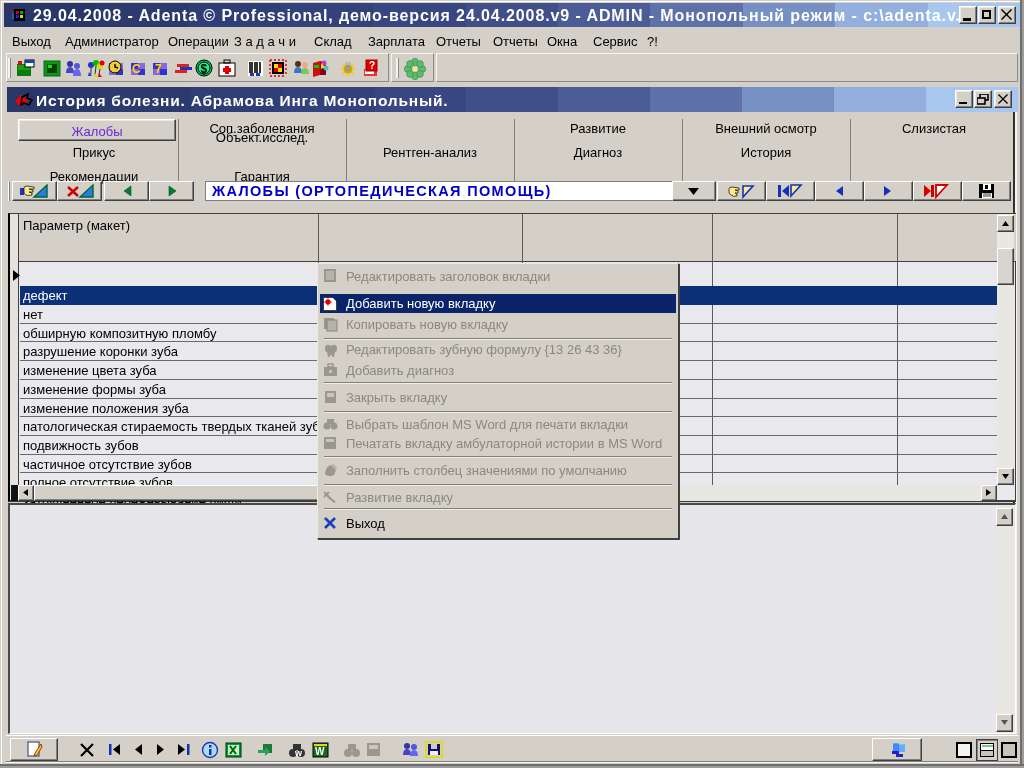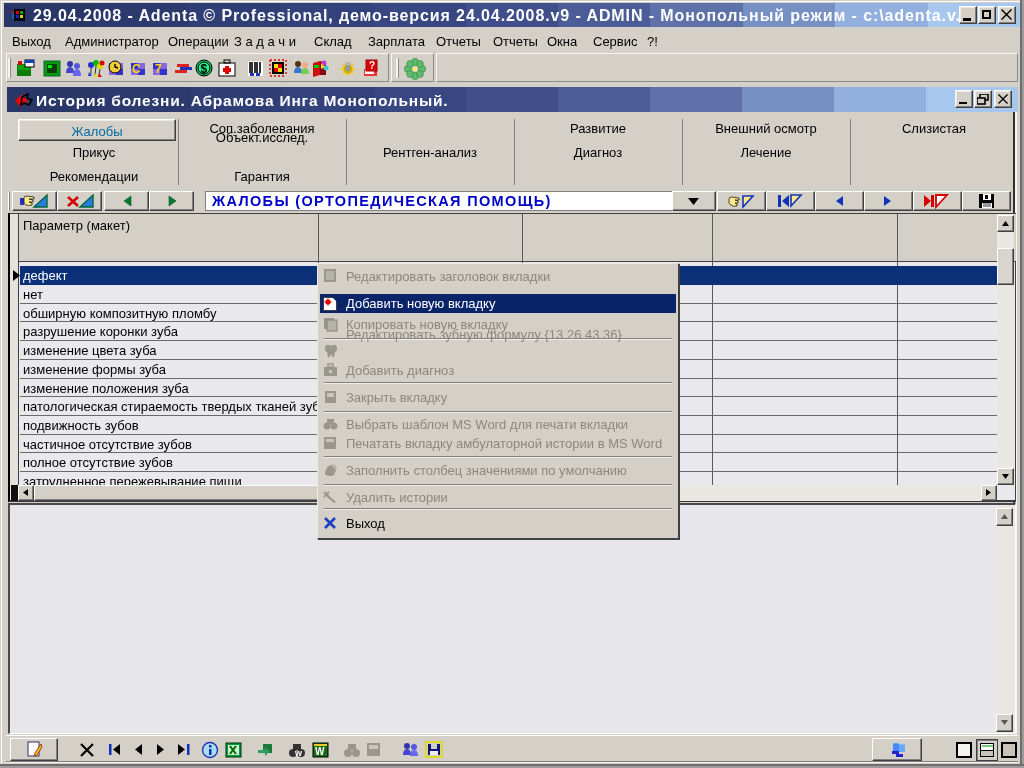--- a/index.html
+++ b/index.html
@@ -29,39 +29,39 @@
 .tbar { left:4px; top:52px; width:1016px; height:32px; }
 .band { background:#d4d0c8; border:1px solid #8a8a8a; border-top-color:#f6f4ef; border-left-color:#f6f4ef; border-radius:1px; }
 
 .tb2 { left:7px; top:87px; width:1011px; height:25px;
   background:linear-gradient(to right,#293768 0,#293768 9.09%,#2c3a6e 9.09%,#2c3a6e 18.18%,#2f3e74 18.18%,#2f3e74 27.27%,#33427a 27.27%,#33427a 36.36%,#384781 36.36%,#384781 45.45%,#404f89 45.45%,#404f89 54.54%,#4c5c96 54.54%,#4c5c96 63.63%,#5e71a8 63.63%,#5e71a8 72.72%,#7690c4 72.72%,#7690c4 81.81%,#92afdd 81.81%,#92afdd 90.9%,#a7c7ee 90.9%,#a7c7ee 100%);
   color:#fff; font-weight:bold; font-size:15.5px; letter-spacing:0.8px; }
 
 .tabs { left:6px; top:112px; width:1012px; height:78px; font-size:13px; }
 .tabs .divv { width:1px; background:#808080; top:7px; height:66px; }
 .tabcell { position:absolute; text-align:center; width:168px; padding-top:4px; }
-.seltab { left:12px; top:7px; width:158px; height:22px; text-align:center; color:#0369a1;
+.seltab { left:12px; top:7px; width:158px; height:22px; text-align:center; color:#6d28d9;
   background:#d4d0c8; padding-top:4px;
   border-top:1px solid #fff; border-left:1px solid #fff;
   border-right:1px solid #404040; border-bottom:1px solid #404040;
   box-shadow:inset -1px -1px 0 #808080, inset 1px 1px 0 #ece9e2; }
 
-.navbar { left:6px; top:190px; width:1012px; height:23px; }
+.navbar { left:6px; top:180px; width:1012px; height:23px; }
 .nbtn { position:absolute; top:1px; height:20px; background:#d4d0c8;
   border-top:1px solid #fff; border-left:1px solid #fff;
   border-right:1px solid #404040; border-bottom:1px solid #404040;
   box-shadow:inset -1px -1px 0 #808080; }
 .nfield { position:absolute; left:199px; top:1px; width:468px; height:20px; background:#fff;
   border:1px solid #808080; color:#0000c8; font-weight:bold; font-size:14.5px; letter-spacing:1.35px; padding:1px 0 0 6px; }
 
 .grid { left:8px; top:213px; width:1008px; height:289px; background:#e8e8ed; border:1px solid #404040; border-left:2px solid #000; border-bottom:2px solid #3a3a3a; }
 .gridhead { position:absolute; left:0; top:0; width:1006px; height:48px; background:#d4d0c8; border-bottom:1px solid #404040; }
 .colline { position:absolute; top:0; width:1px; height:271px; background:#5a5a5a; }
 .row { position:absolute; left:10px; width:977px; height:19px; font-size:13px; color:#000;
-  border-bottom:1px solid #6a6a6a; padding:2px 0 0 3px; white-space:nowrap; overflow:hidden; }
+  border-bottom:1px solid #6a6a6a; padding:2px 0 0 3px; white-space:nowrap; overflow:hidden;margin-top:20px; }
 
 .sbtn { position:absolute; background:#d4d0c8;
   border-top:1px solid #fff; border-left:1px solid #fff;
   border-right:1px solid #404040; border-bottom:1px solid #404040;
   box-shadow:inset -1px -1px 0 #808080; }
 .track { background:#e9e7e1; }
 
 .memo { left:8px; top:503px; width:1008px; height:231px; background:#e6e6eb;
   border-top:2px solid #4a4a4a; border-left:2px solid #4a4a4a;
   border-right:1px solid #fff; border-bottom:1px solid #fff; }
@@ -276,21 +276,21 @@
   <div class="abs divv" style="left:844px"></div>
   <div class="abs seltab">Жалобы</div>
   <div class="tabcell" style="left:172px;top:5px">Соп.заболевания</div>
   <div class="tabcell" style="left:508px;top:5px">Развитие</div>
   <div class="tabcell" style="left:844px;top:5px">Слизистая</div>
   <div class="tabcell" style="left:676px;top:5px">Внешний осмотр</div>
   <div class="tabcell" style="left:4px;top:29px">Прикус</div>
   <div class="tabcell" style="left:172px;top:14px">Объект.исслед.</div>
   <div class="tabcell" style="left:340px;top:29px">Рентген-анализ</div>
   <div class="tabcell" style="left:508px;top:29px">Диагноз</div>
-  <div class="tabcell" style="left:676px;top:29px">Лечение</div>
+  <div class="tabcell" style="left:676px;top:29px">История</div>
   <div class="tabcell" style="left:4px;top:53px">Рекомендации</div>
   <div class="tabcell" style="left:172px;top:53px">Гарантия</div>
 </div>
 
 <div class="abs navbar" id="navbar">
   <div class="abs" style="left:2px;top:2px;width:2px;height:19px;border-left:1px solid #fff;border-right:1px solid #808080"></div>
   <div class="nbtn" style="left:6px;width:45px"></div>
   <div class="nbtn" style="left:51px;width:45px"></div>
   <div class="nbtn" style="left:98px;width:45px"></div>
   <div class="nbtn" style="left:143px;width:45px"></div>
@@ -494,31 +494,31 @@
   <div class="abs" style="left:974px;top:14px;width:14px;height:7px;background:#c8c4bc;border:1.5px solid #000"></div>
   <div class="abs" style="left:975.5px;top:8.5px;width:11px;height:2px;background:#7c7"></div>
   <div class="abs" style="left:995px;top:6px;width:16px;height:16px;background:#c8c4bc;border:2px solid #000"></div>
 </div>
 
 <div class="abs ctx" id="ctx">
   <div class="mi" style="top:2px">Редактировать заголовок вкладки</div>
   <div class="mi mih" style="top:30px;height:19px;padding-top:2px">Добавить новую вкладку</div>
   <div class="mi" style="top:50px">Копировать новую вкладку</div>
   <div class="msep" style="top:74px"></div>
-  <div class="mi" style="top:60px">Редактировать зубную формулу {13 26 43 36}</div>
+  <div class="mi" style="top:75px">Редактировать зубную формулу {13 26 43 36}</div>
   <div class="mi" style="top:96px">Добавить диагноз</div>
   <div class="msep" style="top:118px"></div>
   <div class="mi" style="top:123px">Закрыть вкладку</div>
   <div class="msep" style="top:147px"></div>
   <div class="mi" style="top:169px">Печатать вкладку амбулаторной истории  в MS Word</div>
   <div class="mi" style="top:150px">Выбрать шаблон MS Word для печати вкладки</div>
   <div class="msep" style="top:192px"></div>
   <div class="mi" style="top:196px">Заполнить столбец значениями по умолчанию</div>
   <div class="msep" style="top:220px"></div>
-  <div class="mi" style="top:223px">Удалить истории</div>
+  <div class="mi" style="top:223px">Развитие вкладку</div>
   <div class="msep" style="top:244px"></div>
   <div class="mi" style="top:249px;color:#000">Выход</div>
 
   <svg class="mico" style="top:4px" width="18" height="16">
       <rect x="2" y="1" width="12" height="13" fill="#9a978f"></rect>
       <rect x="4" y="3" width="8" height="9" fill="#b5b2a9"></rect>
     </svg>
   <svg class="mico" style="top:32px" width="18" height="16">
       <rect x="1.5" y="1.5" width="13" height="13" fill="#fff" stroke="#404040"></rect>
       <path d="M10 1 L15 1 L15 6 Z" fill="#0a246a"></path>

